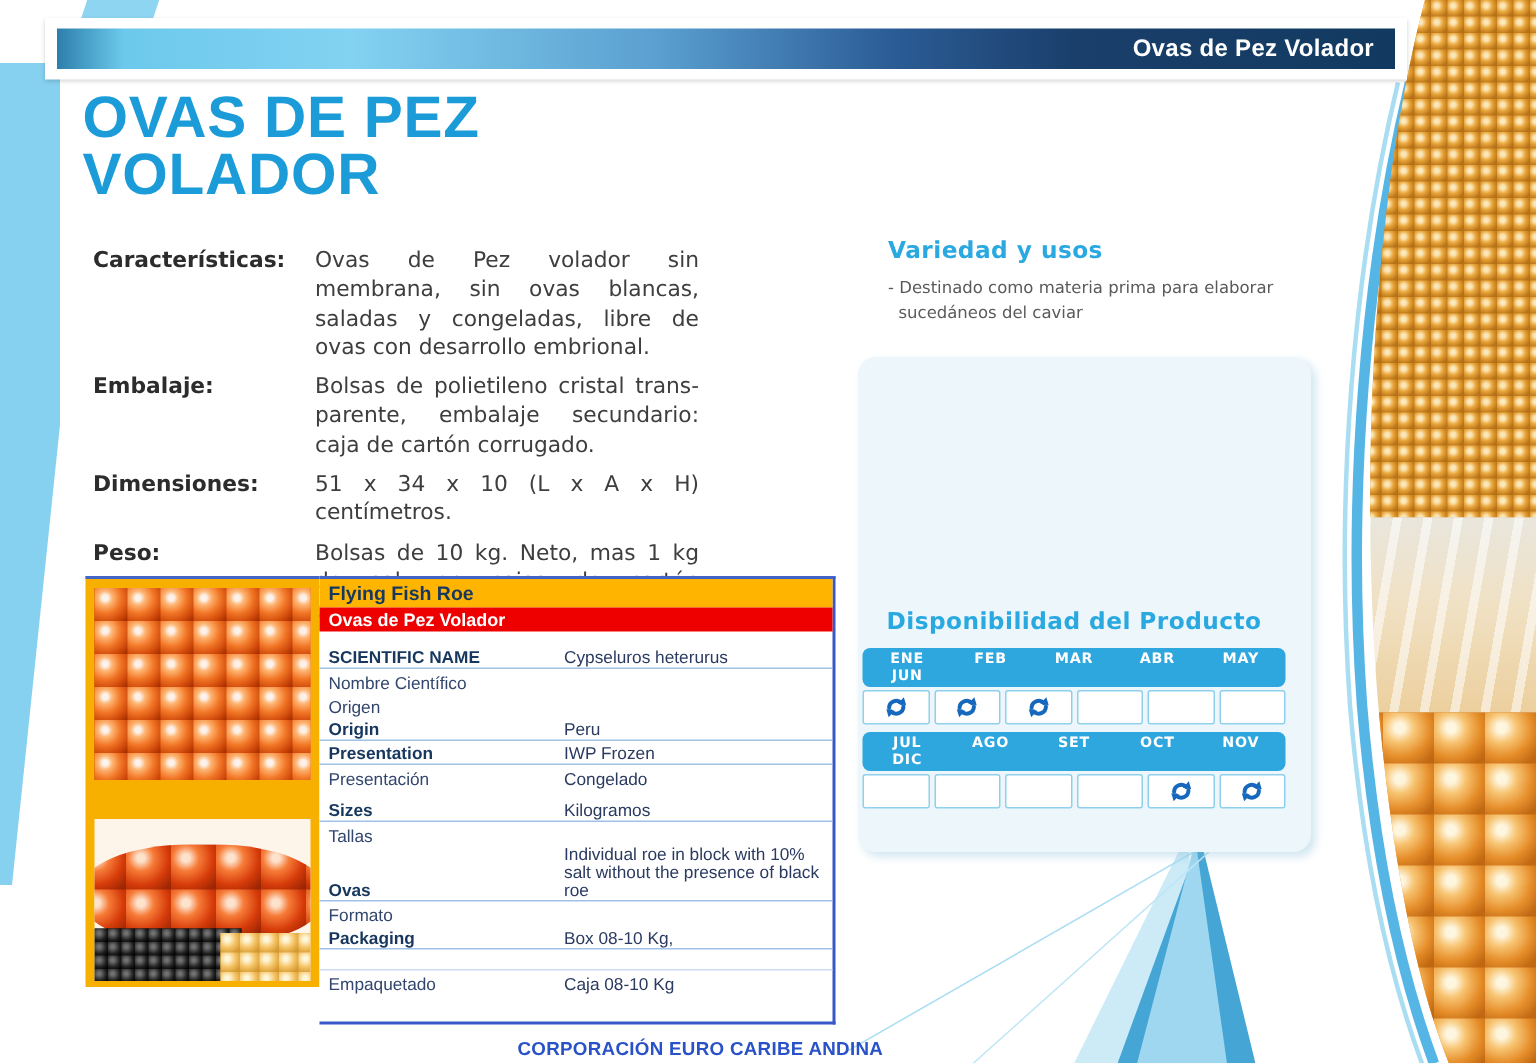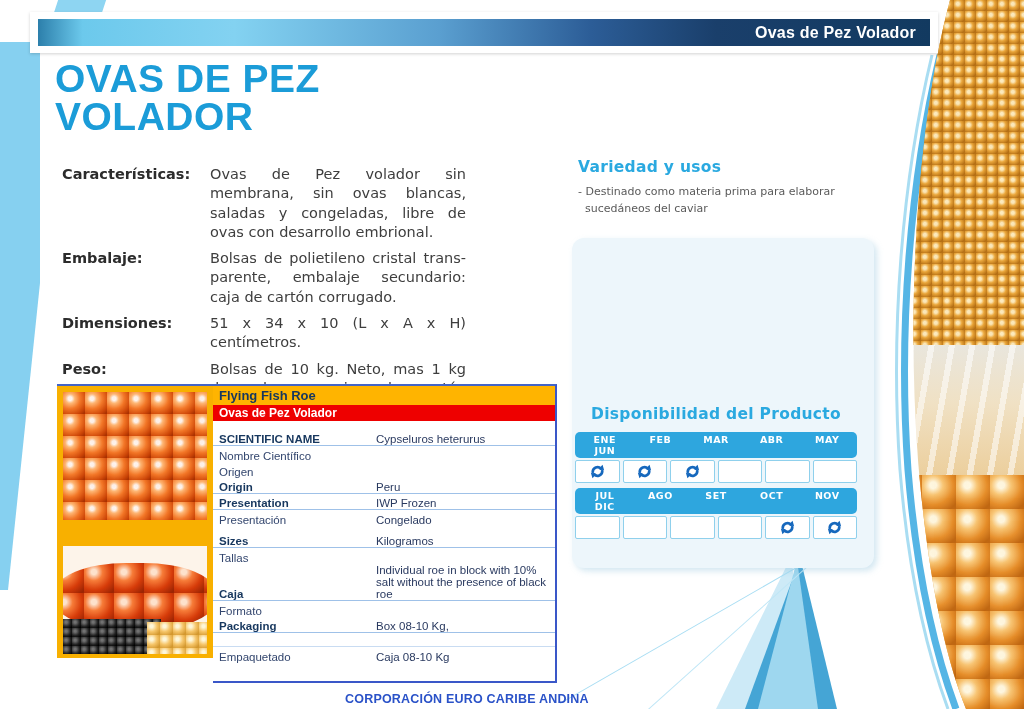--- a/index.html
+++ b/index.html
@@ -82,21 +82,21 @@
   .tgroup.gap { margin-top:6px; }
   .trow.spacer { min-height:14px; border-bottom:1px solid #c9dcf2; }
   #product-table .tgroup:last-child { padding-bottom:18px; }
 
   
   #footer-company { position:absolute; left:345px; top:692px; color:#2a52c8; font-weight:bold; font-size:12.5px;
     font-family:"Liberation Sans",sans-serif; letter-spacing:.2px; }
 
   
   .rc-title { color:#2aa9e0; font-weight:bold; font-size:15.5px; letter-spacing:.3px; }
-  #variety { position:absolute; left:578px; top:158px; width:300px; }
+  #variety { position:absolute; left:592px; top:158px; width:300px; }
   #variety .rc-text { margin-top:7px; font-size:11px; color:#5a5a5a; line-height:1.55; }
   #variety .rc-text .l2 { padding-left:7px; }
 
   #panel-bg { position:absolute; left:572px; top:238px; width:302px; height:330px; background:#edf6fb; border-radius:12px;
     box-shadow:3px 3px 6px rgba(130,185,215,.35); }
 
   #nutrition { position:absolute; left:577px; top:245px; width:278px; }
   .nut-head { background:#35aade; border:2px solid #2196cf; border-radius:4px; color:#fff; font-weight:bold;
     font-size:14.5px; text-align:center; letter-spacing:1px; padding:5px 0; }
   .nut-row { display:grid; grid-template-columns:166px 1fr; gap:5px; margin-top:4px; }
@@ -216,21 +216,21 @@
           <span class="lbl-en">Sizes</span>
           <span>Kilogramos</span>
         </div>
       <div class="trow es">
           <span class="lbl-es">Tallas</span>
           <span></span>
         </div>
     </div>
     <div class="tgroup">
       <div class="trow en">
-          <span class="lbl-en">Caja</span>
+          <span class="lbl-en">Ovas</span>
           <span>Individual roe in block with 10% salt without the presence of black roe</span>
         </div>
       <div class="trow es">
           <span class="lbl-es">Formato</span>
           <span></span>
         </div>
     </div>
     <div class="tgroup">
       <div class="trow en">
           <span class="lbl-en">Packaging</span>

